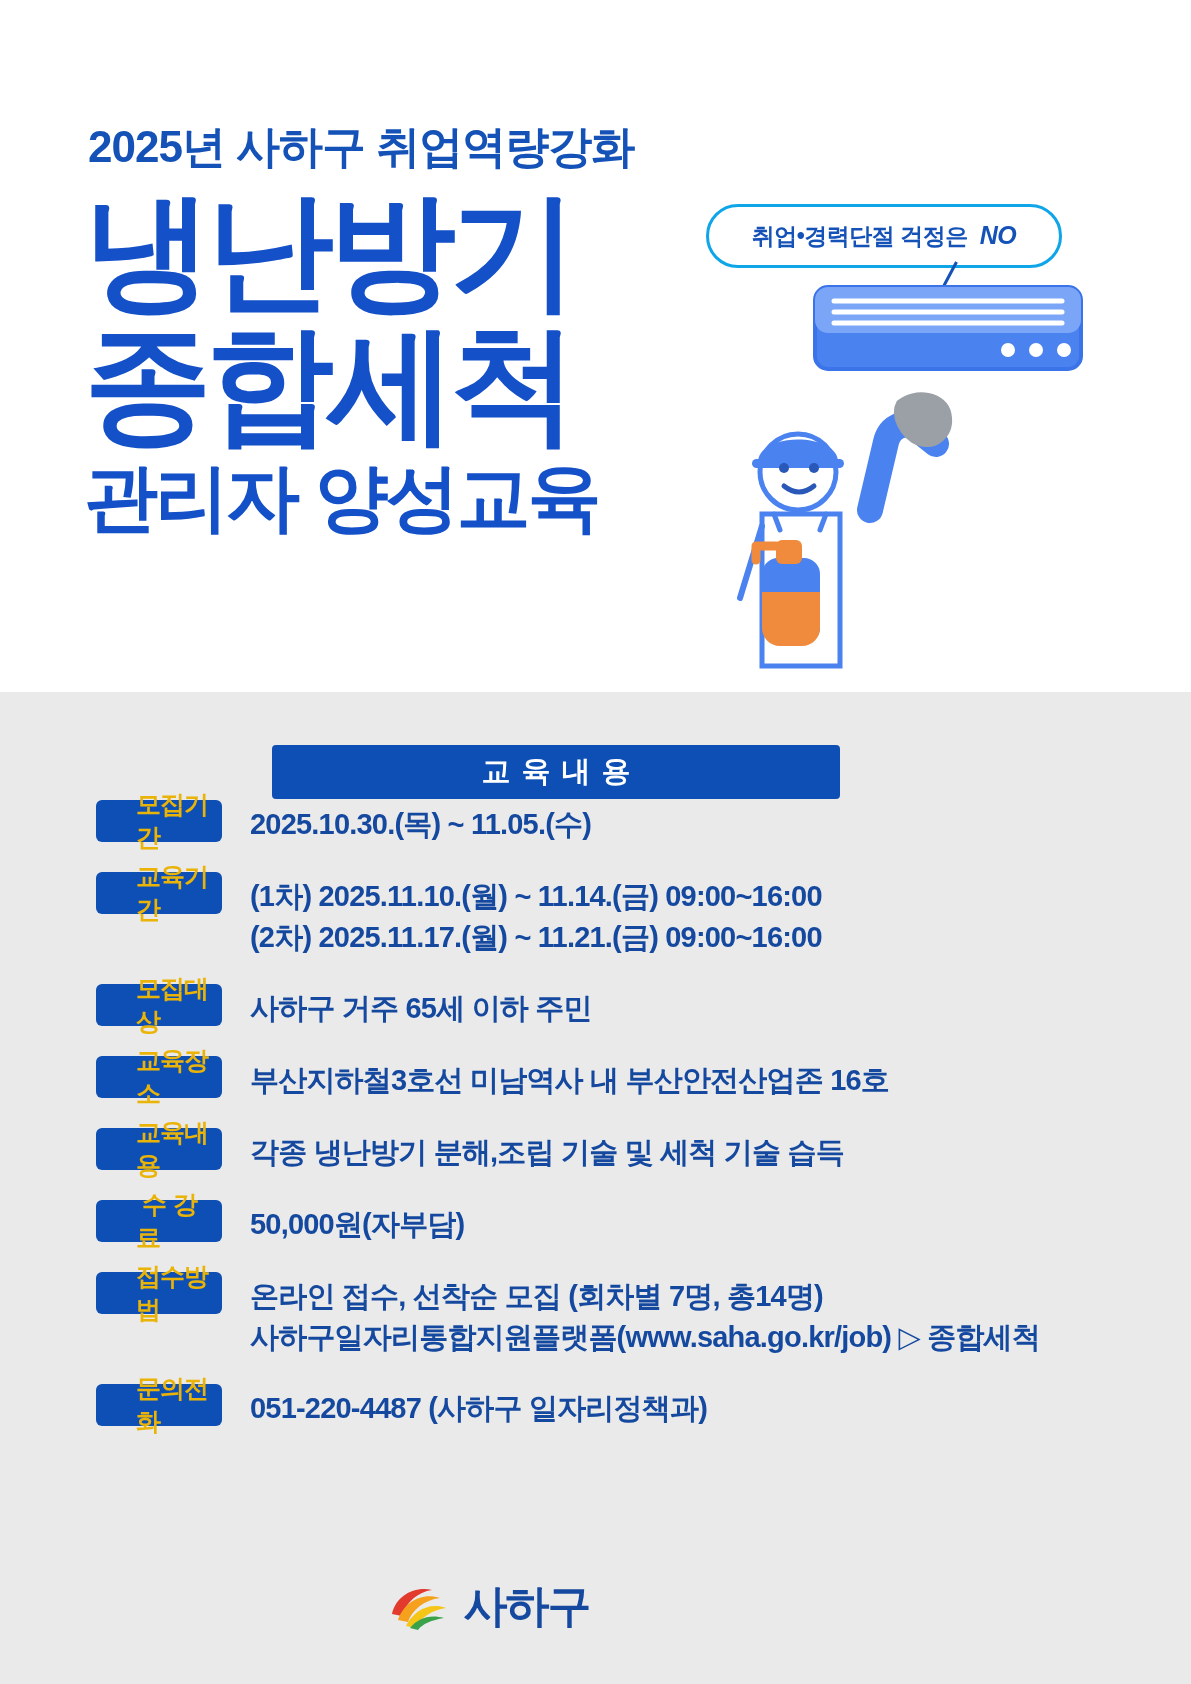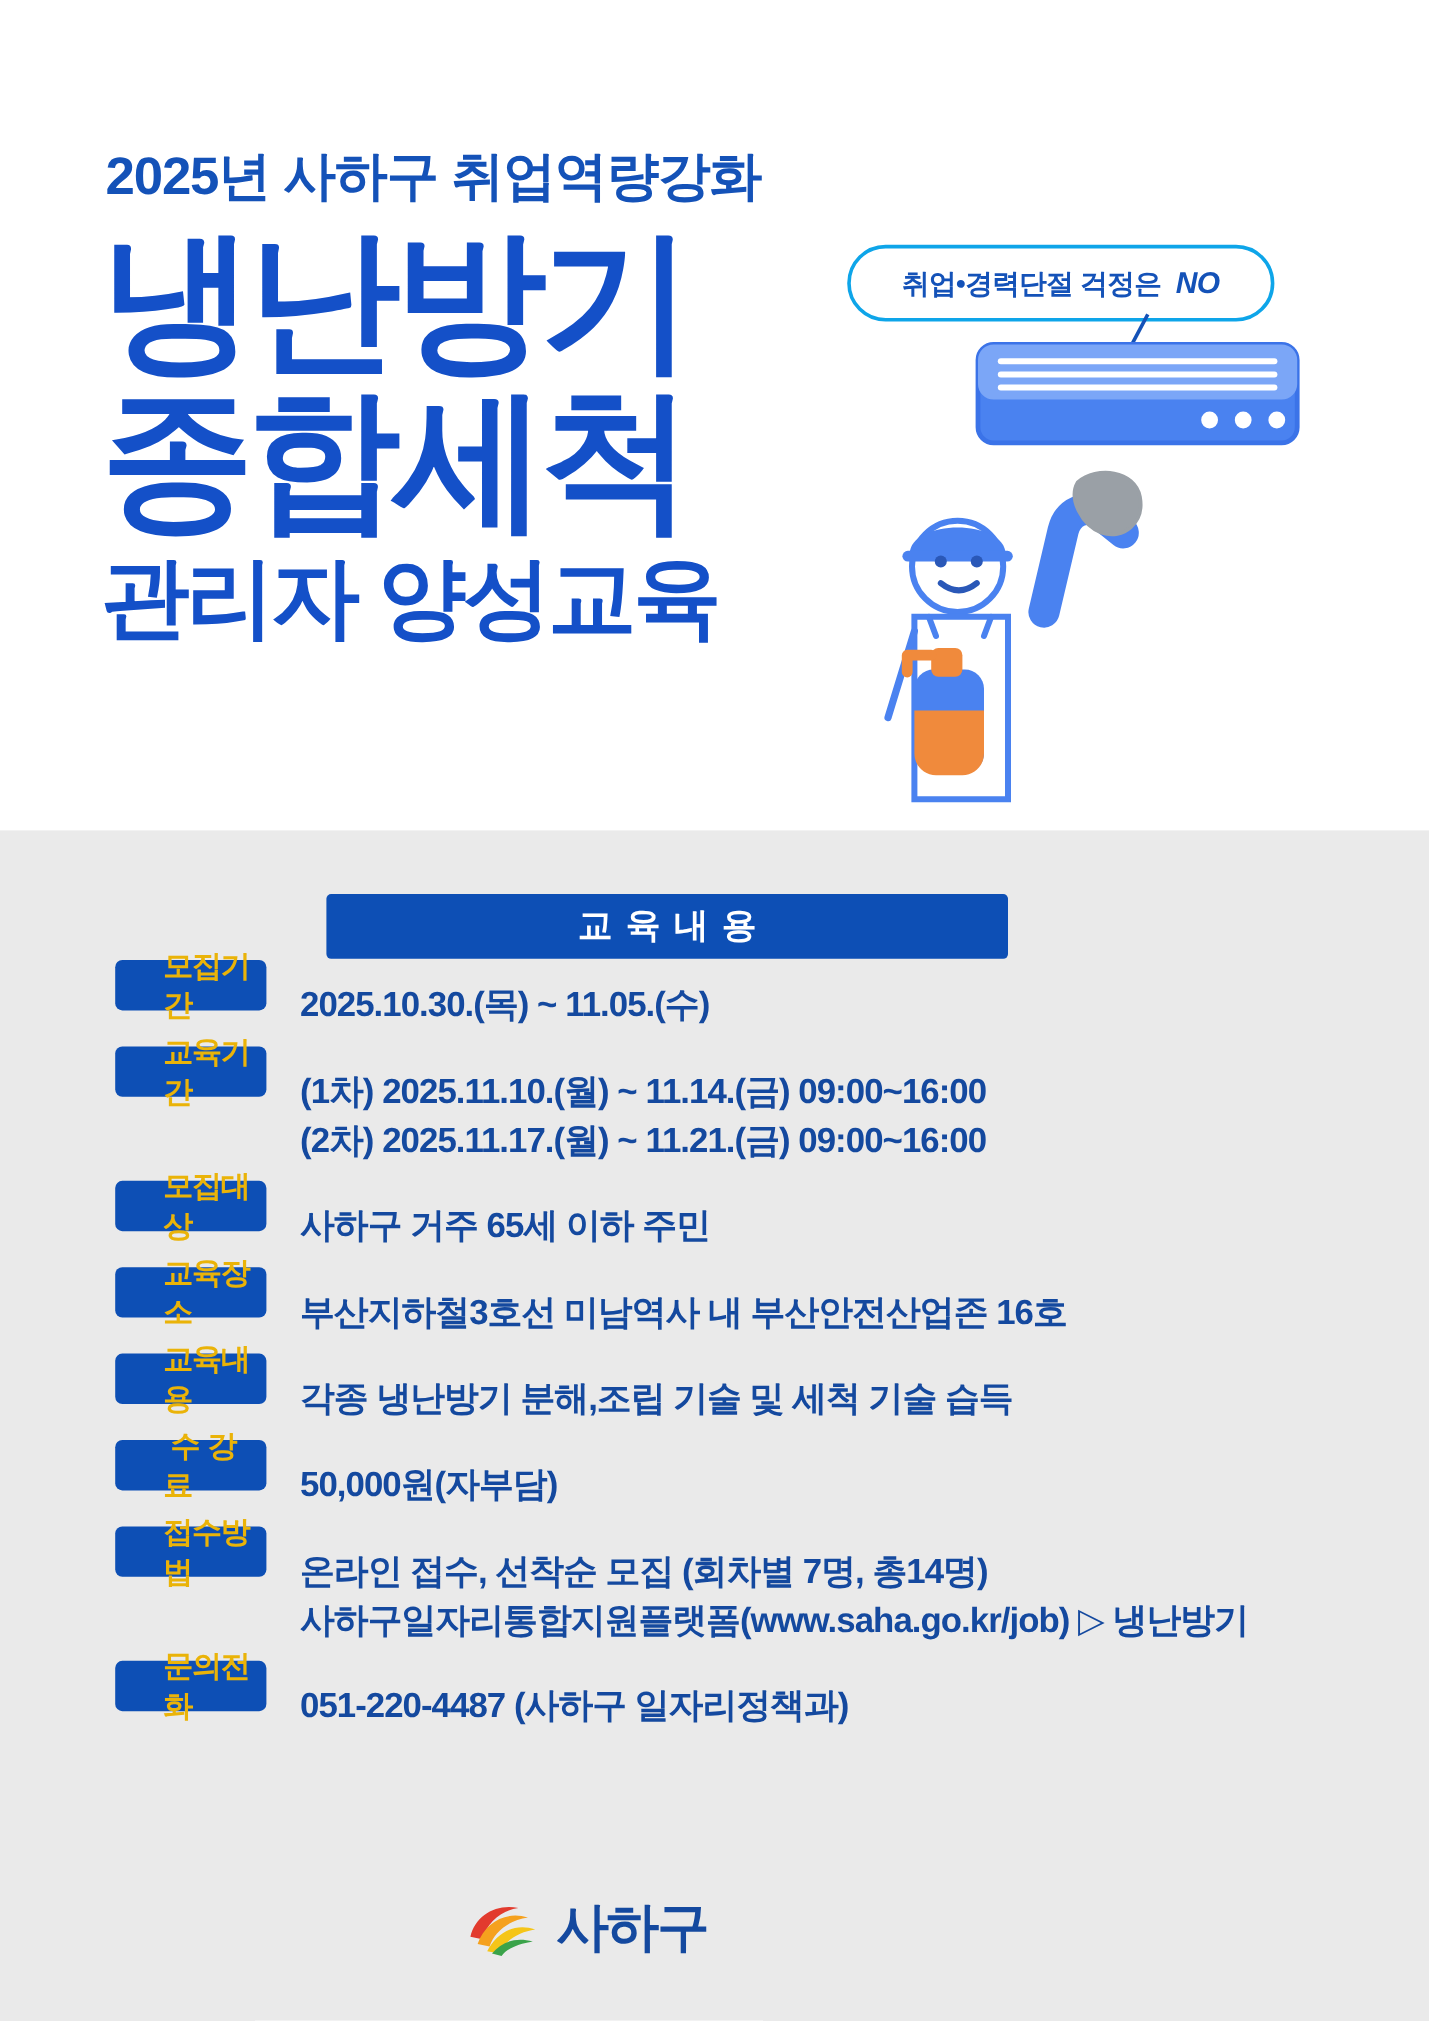--- a/index.html
+++ b/index.html
@@ -106,21 +106,21 @@
     display:flex;align-items:center;justify-content:center;
     letter-spacing:-1px;
     padding-left:40px;
   }
   .row-label.spaced{letter-spacing:6px;text-indent:6px;}
   .row-value{
     margin-left:28px;
     color:#14499f;font-size:29px;font-weight:800;
     letter-spacing:-0.8px;line-height:1.42;
     white-space:nowrap;
-    padding-top:18px;
+    padding-top:4px;
   }
   .row-value .line{display:block;}
 
   
   .footer{
     position:absolute;left:0;bottom:48px;width:977px;
     display:flex;align-items:center;justify-content:center;gap:14px;
   }
   .logo-mark{width:62px;height:46px;}
   .logo-text{
@@ -229,21 +229,21 @@
         <div class="row" style="left: 96px; top: 508px;">
           <div class="row-label spaced">수강료</div>
           <div class="row-value">
             <span class="line">50,000원(자부담)</span>
           </div>
         </div>
         <div class="row" style="left: 96px; top: 580px;">
           <div class="row-label">접수방법</div>
           <div class="row-value">
             <span class="line">온라인 접수, 선착순 모집 (회차별 7명, 총14명)</span>
-            <span class="line">사하구일자리통합지원플랫폼(www.saha.go.kr/job) ▷ 냉난방기</span>
+            <span class="line">사하구일자리통합지원플랫폼(www.saha.go.kr/job) ▷ 종합세척</span>
           </div>
         </div>
         <div class="row" style="left: 96px; top: 692px;">
           <div class="row-label">문의전화</div>
           <div class="row-value">
             <span class="line">051-220-4487 (사하구 일자리정책과)</span>
           </div>
         </div>
       </div>
 

